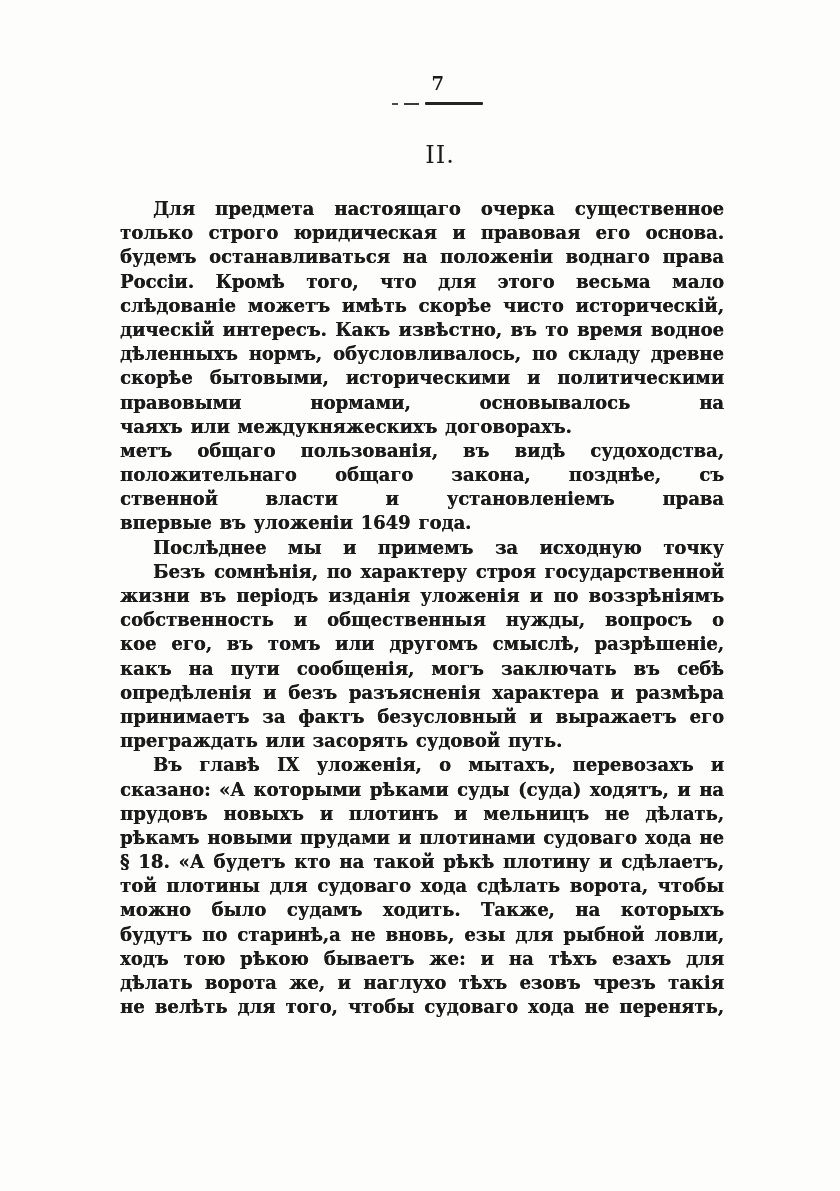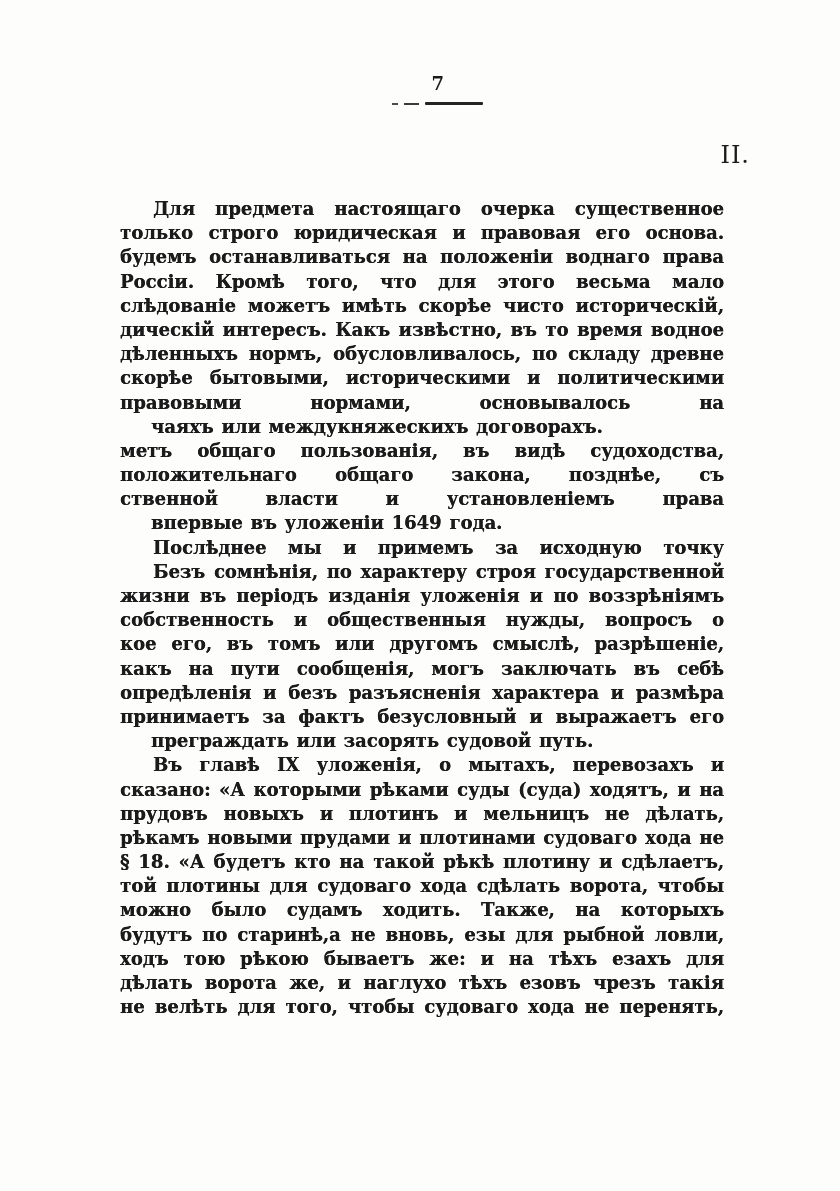--- a/index.html
+++ b/index.html
@@ -34,21 +34,21 @@
     gap: 6px;
   }
   .header-rule .dash-a { width: 6px;  height: 2px;   background: #4a4a4a; }
   .header-rule .dash-b { width: 15px; height: 2px;   background: #3a3a3a; }
   .header-rule .rule-main { width: 58px; height: 3px; background: #242424; border-radius: 1px; }
   .section-heading {
     position: absolute;
     top: 141px;
     left: 130px;
     width: 620px;
-    text-align: right;
+    text-align: center;
     font-size: 24px;
     font-weight: normal;
     letter-spacing: 1px;
   }
   .text-column {
     position: absolute;
     top: 197px;
     left: 120px;
     width: 604px;
     font-size: 18px;
@@ -58,21 +58,21 @@
     font-weight: bold;
   }
   .para { margin: 0; padding: 0; }
   .ln {
     height: 24.2px;
     overflow: hidden;
     text-align: justify;
     text-align-last: justify;
   }
   .ln.first { padding-left: 33px; }
-  .ln.end { text-align-last: left; margin-left: 31px; }
+  .ln.end { text-align-last: left; }
 </style>
 </head>
 <body>
 
 <div class="page-number">7</div>
 
 <div class="header-rule">
   <span class="dash-a"></span>
   <span class="dash-b"></span>
   <span class="rule-main"></span>

